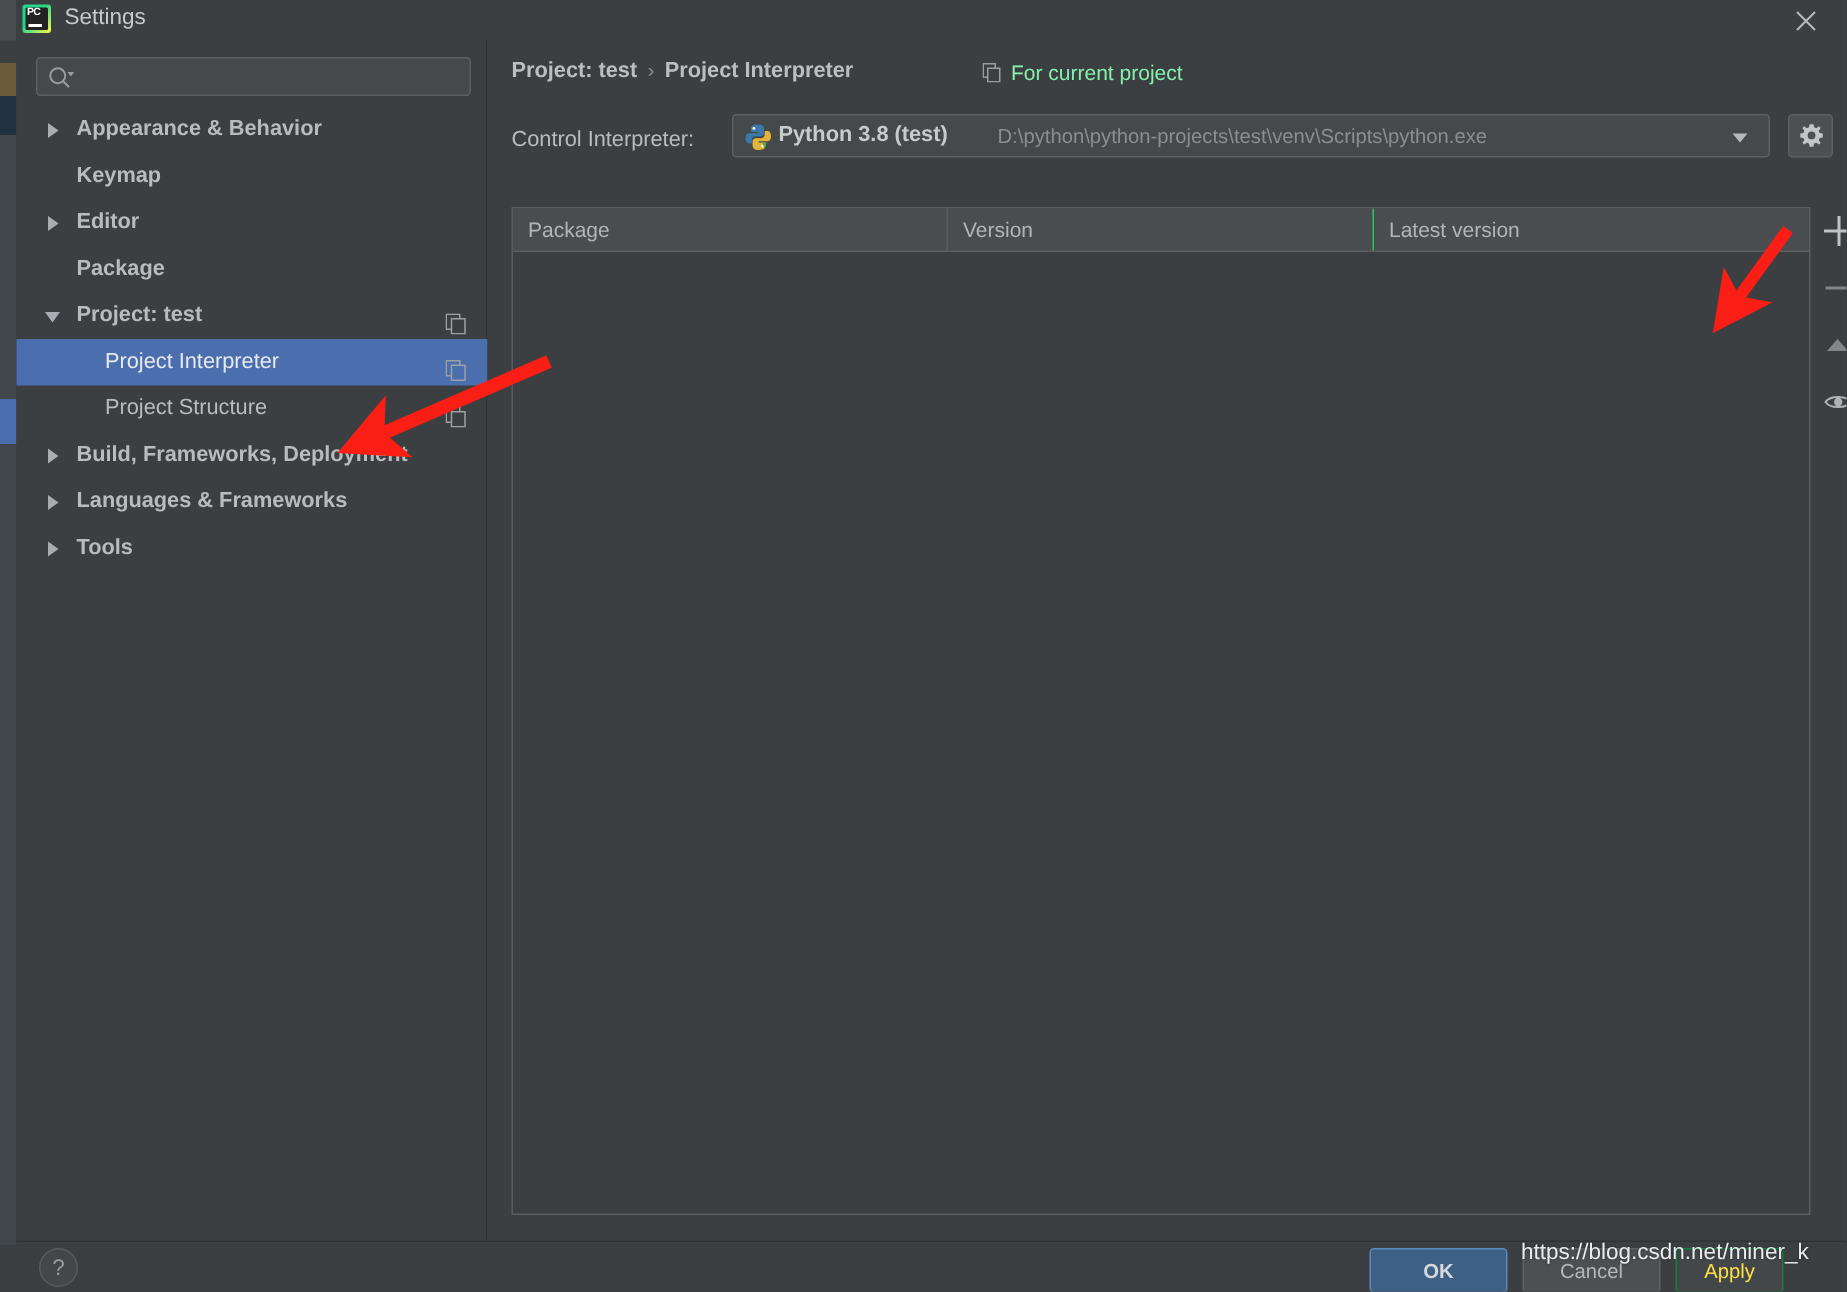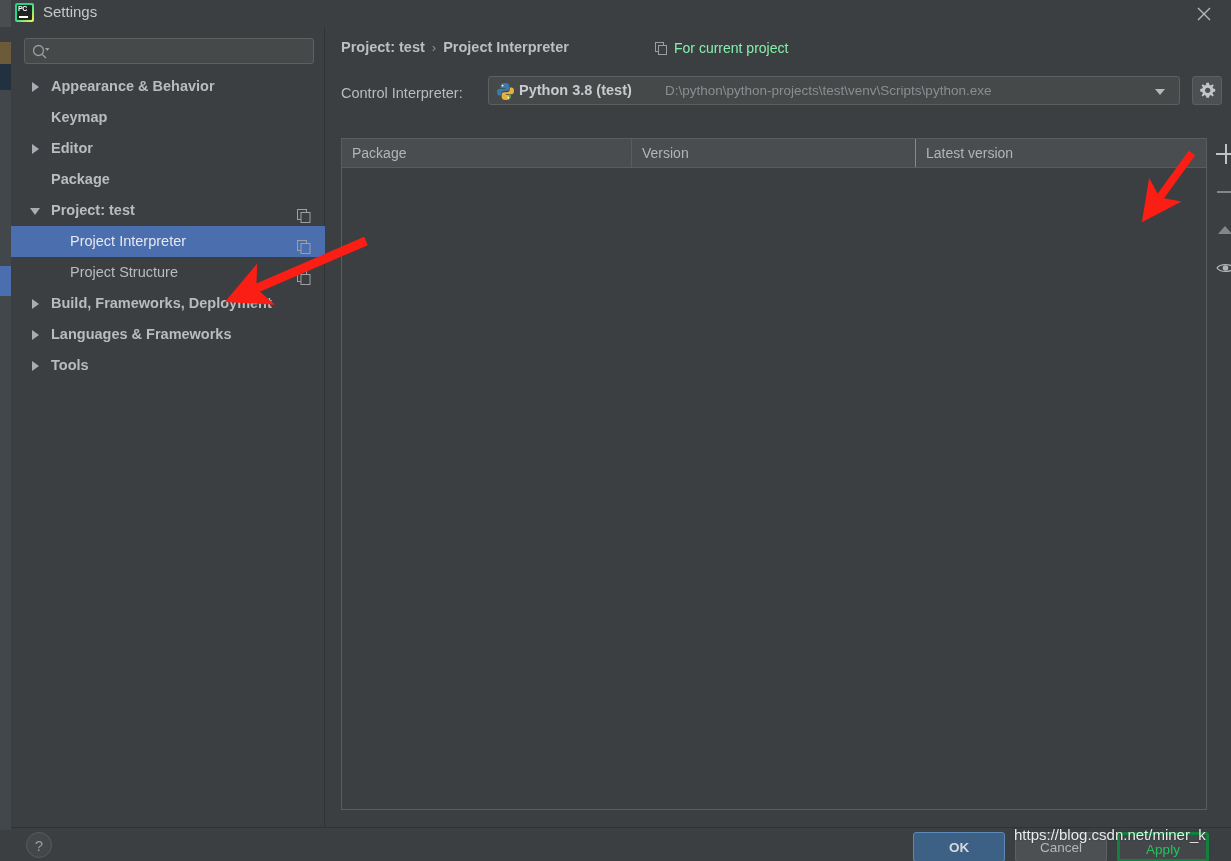--- a/index.html
+++ b/index.html
@@ -384,24 +384,24 @@
   }
   #cancel-btn {
     left: 1004px;
     width: 92px;
     background: #4c5052;
     border: 1px solid #5e6163;
     color: #b4b7ba;
   }
   #apply-btn {
     left: 1106px;
-    width: 92px;
+    width: 72px;
     background: #434749;
-    border: 3px solid #15803d;
-    color: #22c55e;
+    border: 1px solid #15803d;
+    color: #fde047;
   }
 
   
   #annotations {
     position: absolute;
     left: 0; top: 0;
     width: 1231px; height: 689px;
     pointer-events: none;
   }
   #watermark {

